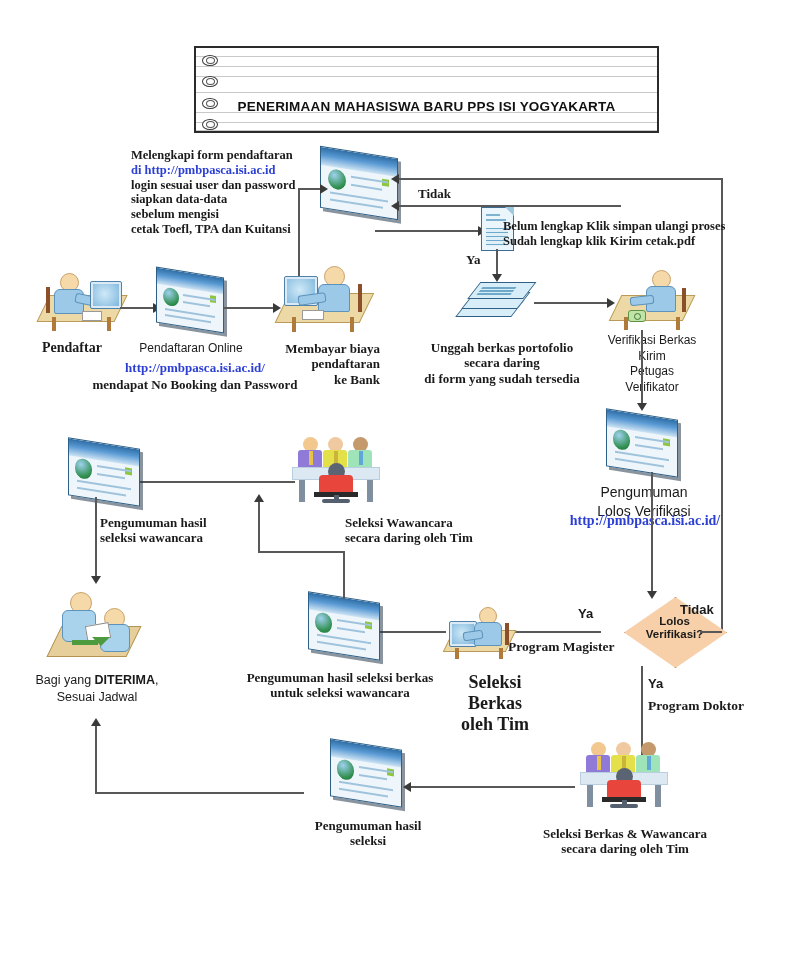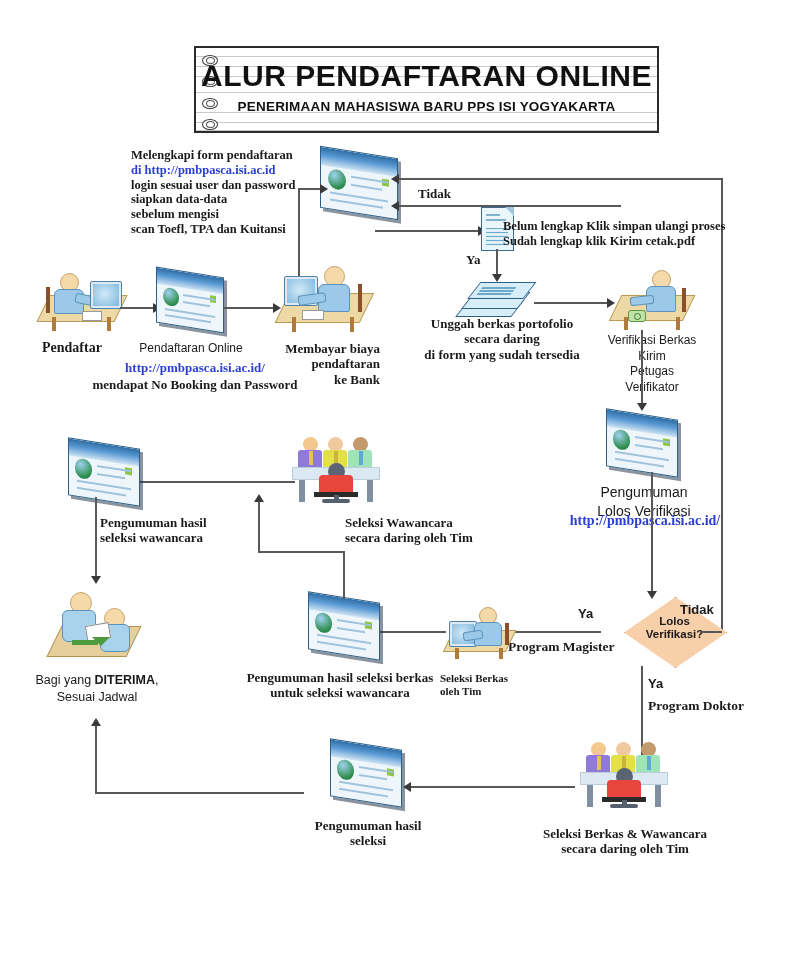--- a/index.html
+++ b/index.html
@@ -124,31 +124,30 @@
   <div class="rule" style="top:18px"></div>
   <div class="rule" style="top:28px"></div>
   <div class="rule" style="top:44px"></div>
   <div class="rule" style="top:64px"></div>
   <div class="rule" style="top:74px"></div>
   <div class="rule" style="top:82px"></div>
   <div class="spiral" style="top:7px"></div>
   <div class="spiral" style="top:28px"></div>
   <div class="spiral" style="top:50px"></div>
   <div class="spiral" style="top:71px"></div>
-  <div id="bannerTitle">ALUR PENDAFTARAN ONLINE</div>
   <div id="bannerSub">PENERIMAAN MAHASISWA BARU PPS ISI YOGYAKARTA</div>
 </div>
 
 <div class="txt serif" style="left:131px;top:148px;font-size:12.5px;">
   <div>Melengkapi form pendaftaran</div>
   <div class="link">di http://pmbpasca.isi.ac.id</div>
   <div>login sesuai user dan password</div>
   <div>siapkan data-data</div>
   <div>sebelum mengisi</div>
-  <div>scan Toefl, TPA dan Kuitansi</div>
+  <div>cetak Toefl, TPA dan Kuitansi</div>
 </div>
 
 <div class="webicon" style="left:320px;top:152px;width:78px;height:62px;">
   <div class="skew">
     <div class="bar"></div>
     <div class="globe"></div>
     <div class="sq"></div>
     <div class="li" style="left:40%;top:40%;width:48%"></div>
     <div class="li" style="left:40%;top:53%;width:40%"></div>
     <div class="li" style="left:12%;top:72%;width:76%"></div>
@@ -244,21 +243,21 @@
 
 <div class="docstack" style="left:458px;top:278px;width:76px;height:52px;">
   <div class="sheet" style="left:4px;top:22px;"></div>
   <div class="sheet" style="left:10px;top:14px;"></div>
   <div class="sheet" style="left:16px;top:4px;">
     <div class="ll" style="left:5px;top:4px;width:34px"></div>
     <div class="ll" style="left:5px;top:7px;width:34px"></div>
     <div class="ll" style="left:5px;top:10px;width:34px"></div>
   </div>
 </div>
-<div class="txt serif" style="left:412px;top:316px;font-size:13px;width:180px;text-align:center;">
+<div class="txt serif" style="left:412px;top:340px;font-size:13px;width:180px;text-align:center;">
   <div>Unggah berkas portofolio</div>
   <div>secara daring</div>
   <div>di form yang sudah tersedia</div>
 </div>
 
 <div class="ln lnh" style="left:534px;top:302px;width:76px;"></div>
 <div class="arr arrR" style="left:607px;top:297.5px;"></div>
 
 <div class="deskicon" style="left:612px;top:266px;width:80px;height:66px;">
   <div class="top"></div>
@@ -326,21 +325,21 @@
   <div class="leg" style="left:10px;bottom:2px;height:11px"></div>
   <div class="leg" style="right:10px;bottom:2px;height:11px"></div>
   <div class="chairback" style="right:4px;top:18px;width:4px;height:22px;"></div>
   <div class="mon" style="left:4px;top:16px;width:26px;height:24px;">
       <div class="monscr"></div>
     </div>
   <div class="head" style="left:34px;top:2px;width:16px;height:16px;"></div>
   <div class="body" style="left:29px;top:17px;width:26px;height:22px;"></div>
   <div class="arm" style="left:18px;top:26px;width:18px;height:7px;transform:rotate(-8deg);"></div>
 </div>
-<div class="txt serif" style="left:440px;top:672px;font-size:11px;width:110px;font-family:Liberation Serif, serif;">
+<div class="txt serif" style="left:440px;top:672px;font-size:18px;width:110px;text-align:center;font-family:Liberation Serif, serif;">
   <div>Seleksi Berkas</div>
   <div>oleh Tim</div>
 </div>
 
 <div class="ln lnh" style="left:380px;top:631px;width:66px;"></div>
 <div class="arr arrL" style="left:372px;top:626.5px;"></div>
 
 <div class="webicon" style="left:308px;top:597px;width:72px;height:58px;">
   <div class="skew">
     <div class="bar"></div>

